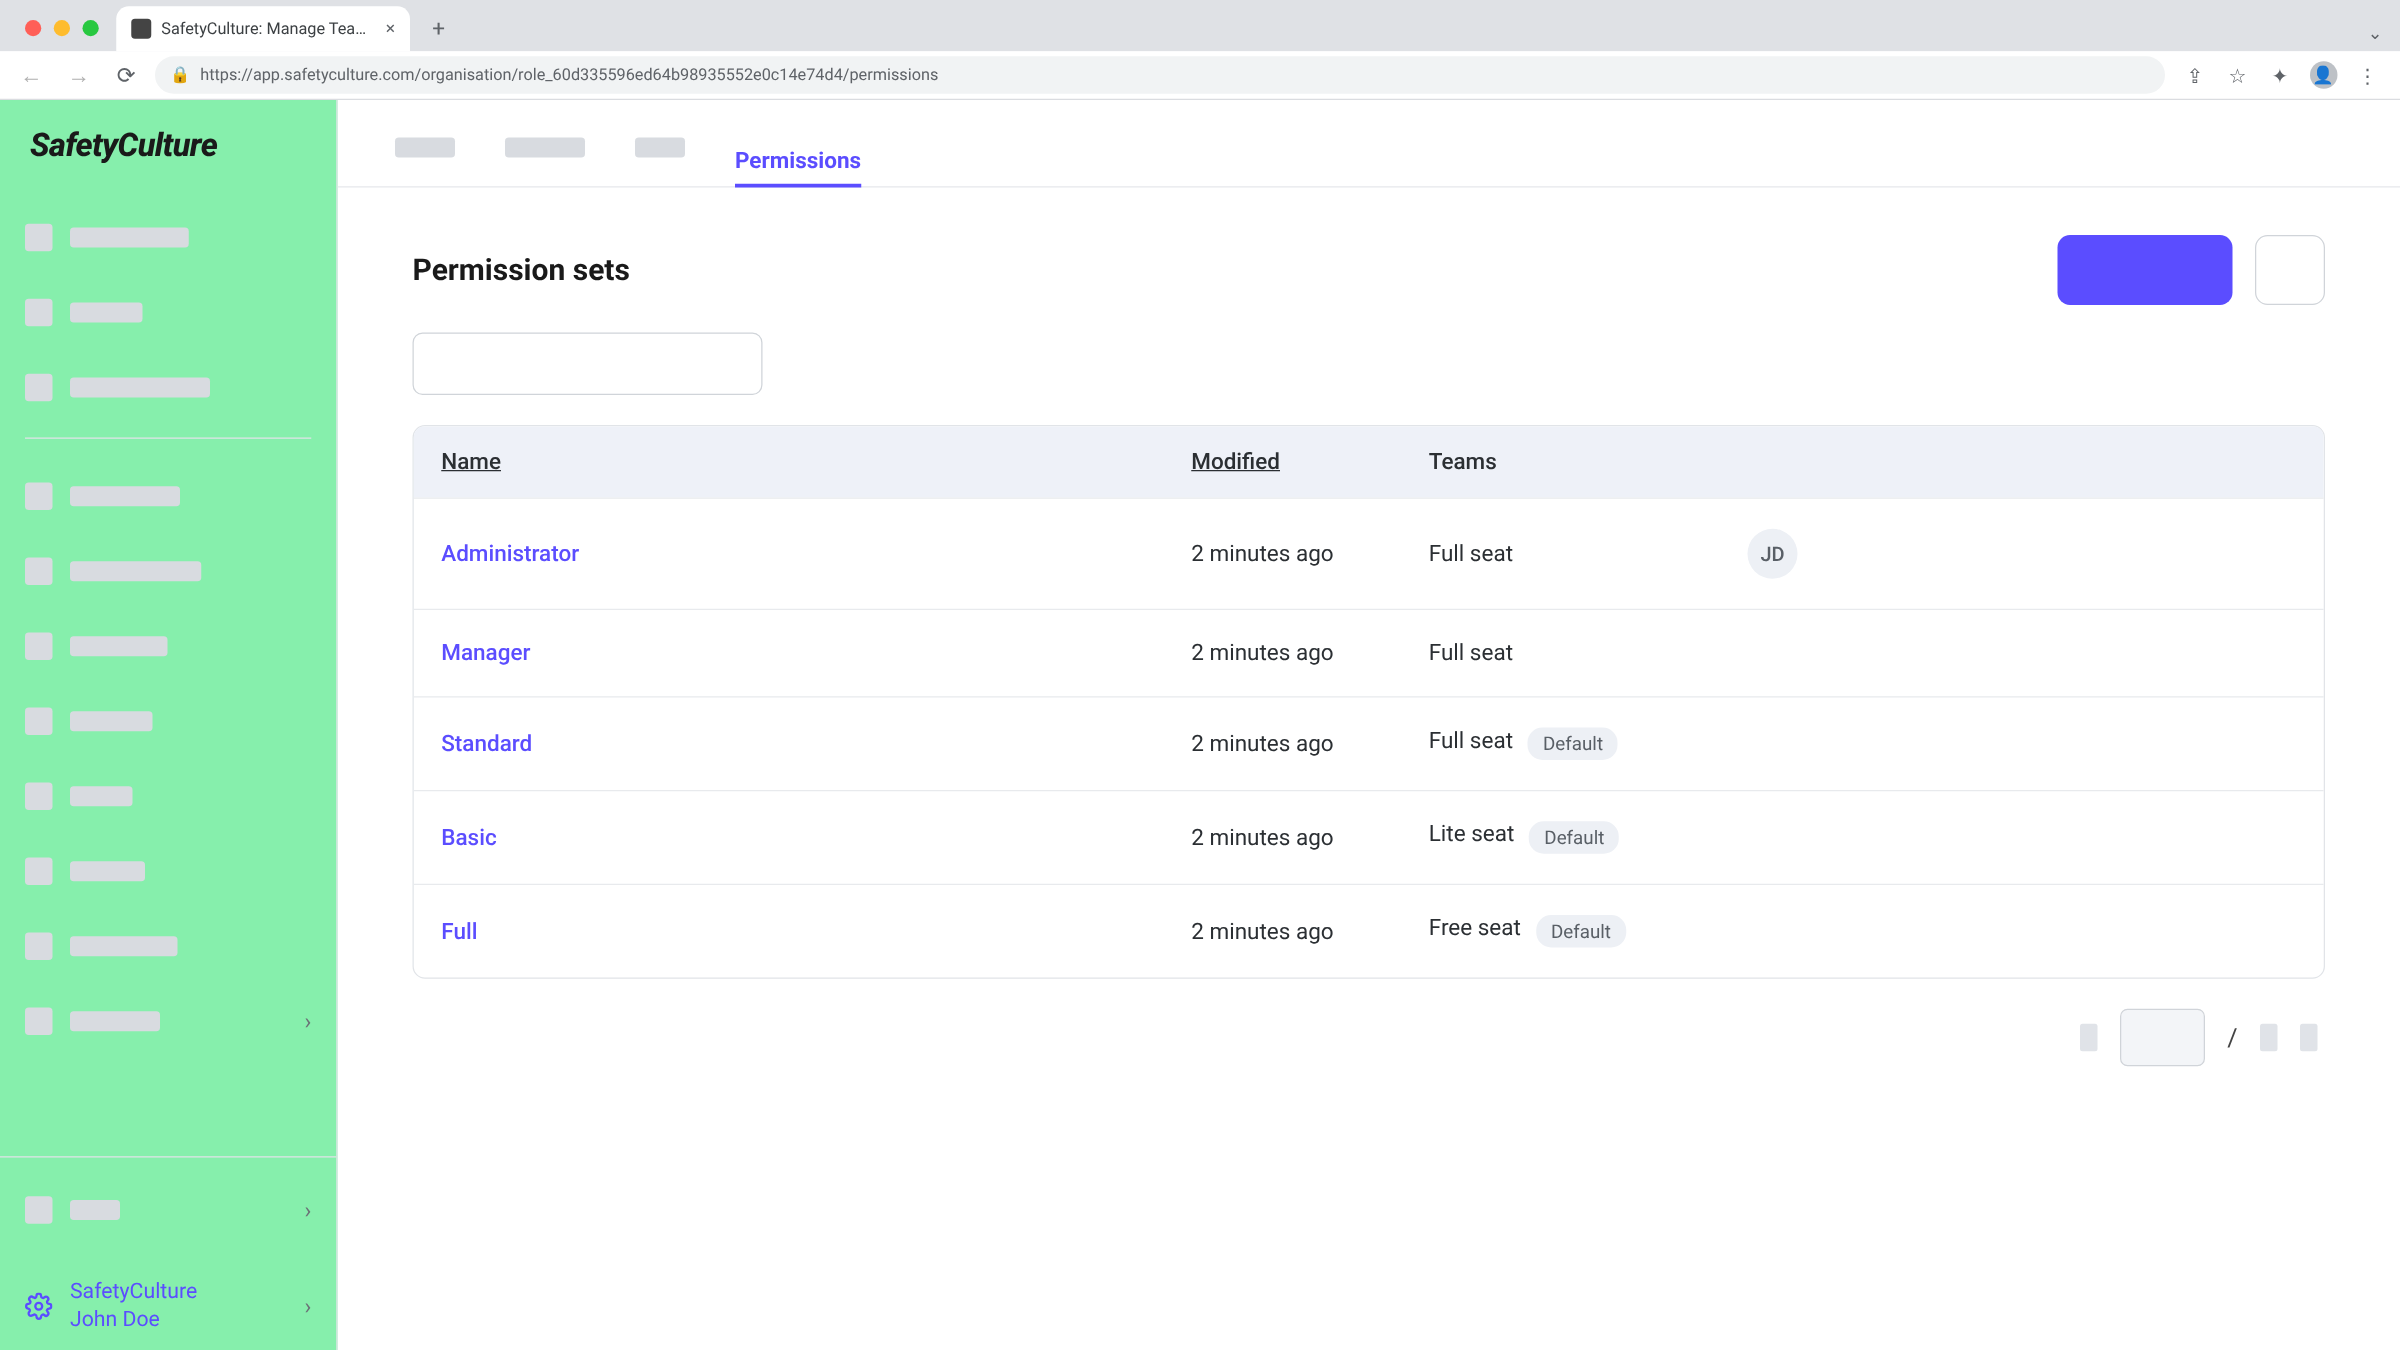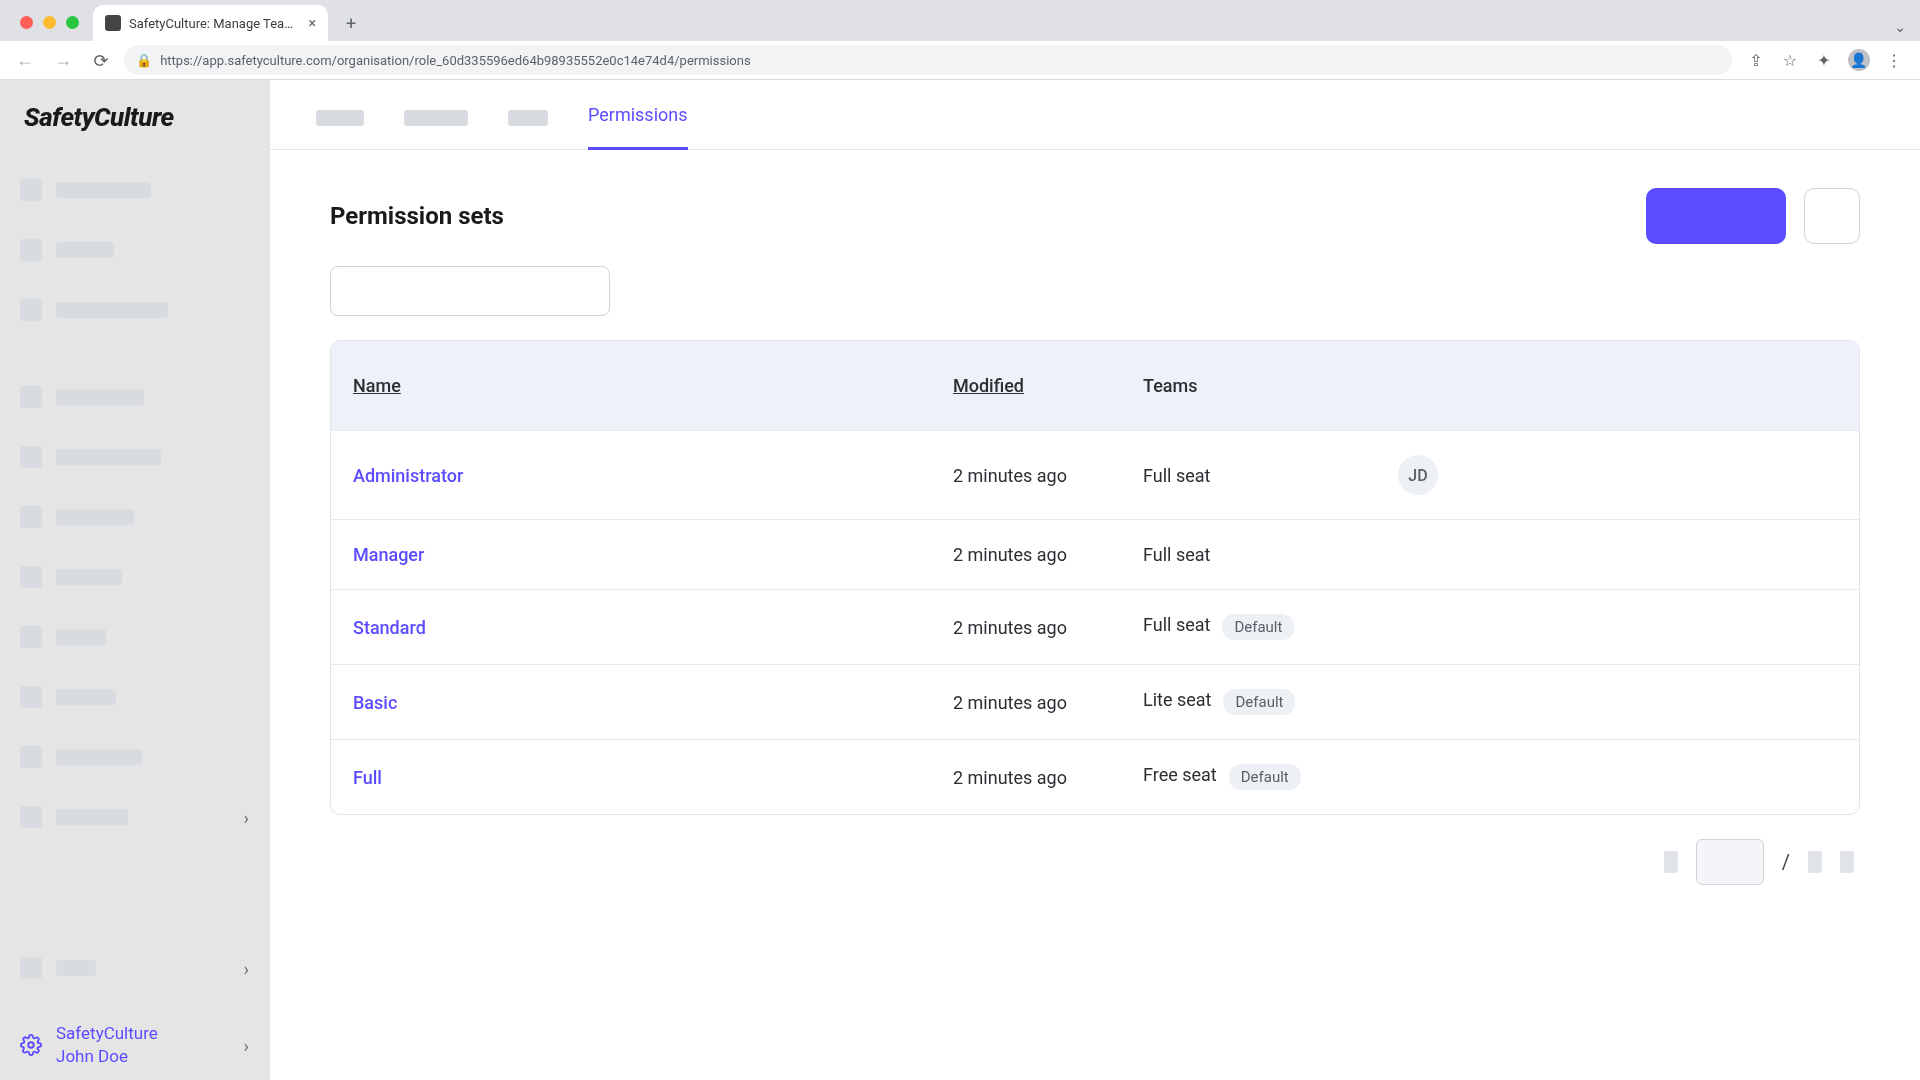--- a/index.html
+++ b/index.html
@@ -25,54 +25,54 @@
 .addr { flex: 1; height: 30px; background: #f1f3f4; border-radius: 15px; display: flex; align-items: center; padding: 0 12px; gap: 8px; font-size: 13px; color: #5f6368; }
 .addr .lock { font-size: 13px; }
 .tb-icons { display: flex; gap: 14px; align-items: center; padding: 0 6px; }
 .tb-icon { width: 20px; height: 20px; display:flex; align-items:center; justify-content:center; font-size:16px; color:#5f6368; }
 .profile-circ { width: 22px; height: 22px; border-radius: 50%; background: #bdc1c6; display:flex; align-items:center; justify-content:center; font-size:14px; color:#5f6368; }
 
 
 .app { position: absolute; top: 80px; left: 0; right: 0; bottom: 0; display: flex; background: #fff; }
 
 
-.sidebar { width: 270px; background: #e5e5e5; border-right: 1px solid #e1e4e8; display: flex; flex-direction: column; padding-top: 22px; }
+.sidebar { width: 270px; background: #86efac; border-right: 1px solid #e1e4e8; display: flex; flex-direction: column; padding-top: 22px; }
 .logo { padding: 0 24px 28px 24px; }
 .logo-text { font-style: italic; font-weight: 800; font-size: 26px; color: #1a1a1a; letter-spacing: -0.5px; position: relative; display: inline-block; }
 .nav-group { padding: 0 20px; }
 .nav-item { display:flex; align-items:center; gap:14px; height:60px; }
 .nav-icon-ph { width:22px; height:22px; background:#d8dbe0; border-radius:3px; }
 .nav-label-ph { height:16px; background:#d8dbe0; border-radius:3px; }
 .nav-divider { height:1px; background:#e1e4e8; margin:10px 20px 16px 20px; }
 .nav-chevron { margin-left:auto; color:#6b7076; font-size:18px; }
 .sidebar-spacer { flex:1; }
 .sidebar-bottom { border-top:1px solid #e1e4e8; padding: 12px 20px; }
 .profile-row { display:flex; align-items:center; gap:14px; padding:12px 20px; }
 .gear { width:22px; height:22px; color:#5b4dff; }
 .profile-text { font-size:17px; color:#5b4dff; line-height:1.35; }
 .profile-text div { white-space:nowrap; }
 
 
 .main { flex:1; display:flex; flex-direction:column; overflow:hidden; }
 .tabs { display:flex; align-items:flex-end; gap:40px; padding:18px 46px 0 46px; height:70px; border-bottom:1px solid #e6e8eb; }
-.tab-item { height:46px; display:flex; align-items:flex-start; font-size:18px; color:#5b4dff; font-weight:400; }
+.tab-item { height:46px; display:flex; align-items:flex-end; font-size:18px; color:#5b4dff; font-weight:700; }
 .tab-ph { height:16px; background:#d8dbe0; border-radius:3px; align-self:center; margin-bottom:12px; }
 .tab-item.active { border-bottom:3px solid #5b4dff; margin-bottom:-1px; padding-bottom:8px; }
 
 .content { padding: 38px 60px; }
 .page-head { display:flex; align-items:center; margin-bottom:22px; }
 .page-title { font-size:24px; font-weight:700; color:#1a1a1a; }
 .head-spacer { flex:1; }
 .primary-btn { width:140px; height:56px; background:#5b4dff; border-radius:10px; margin-right:18px; }
 .secondary-btn { width:56px; height:56px; border:1px solid #d0d4d9; border-radius:10px; background:#fff; }
 
 .search-box { width:280px; height:50px; border:1px solid #d0d4d9; border-radius:8px; margin-bottom:24px; }
 
 .table { border:1px solid #e1e4e8; border-radius:10px; overflow:hidden; }
-.thead { background:#eef1f8; display:flex; padding:34px 22px; font-size:18px; color:#2b2f33; font-weight:500; }
+.thead { background:#eef1f8; display:flex; padding:18px 22px; font-size:18px; color:#2b2f33; font-weight:500; }
 .thead .col-name { text-decoration:underline; }
 .thead .col-mod { text-decoration:underline; }
 .col-name { flex:0 0 600px; }
 .col-mod { flex:0 0 190px; }
 .col-seat { flex:0 0 255px; }
 .col-users { flex:1; }
 
 .trow { display:flex; align-items:center; padding:24px 22px; border-top:1px solid #e8eaed; font-size:18px; }
 .trow .name { color:#5b4dff; font-weight:500; }
 .trow .mod, .trow .seat { color:#2b2f33; }

